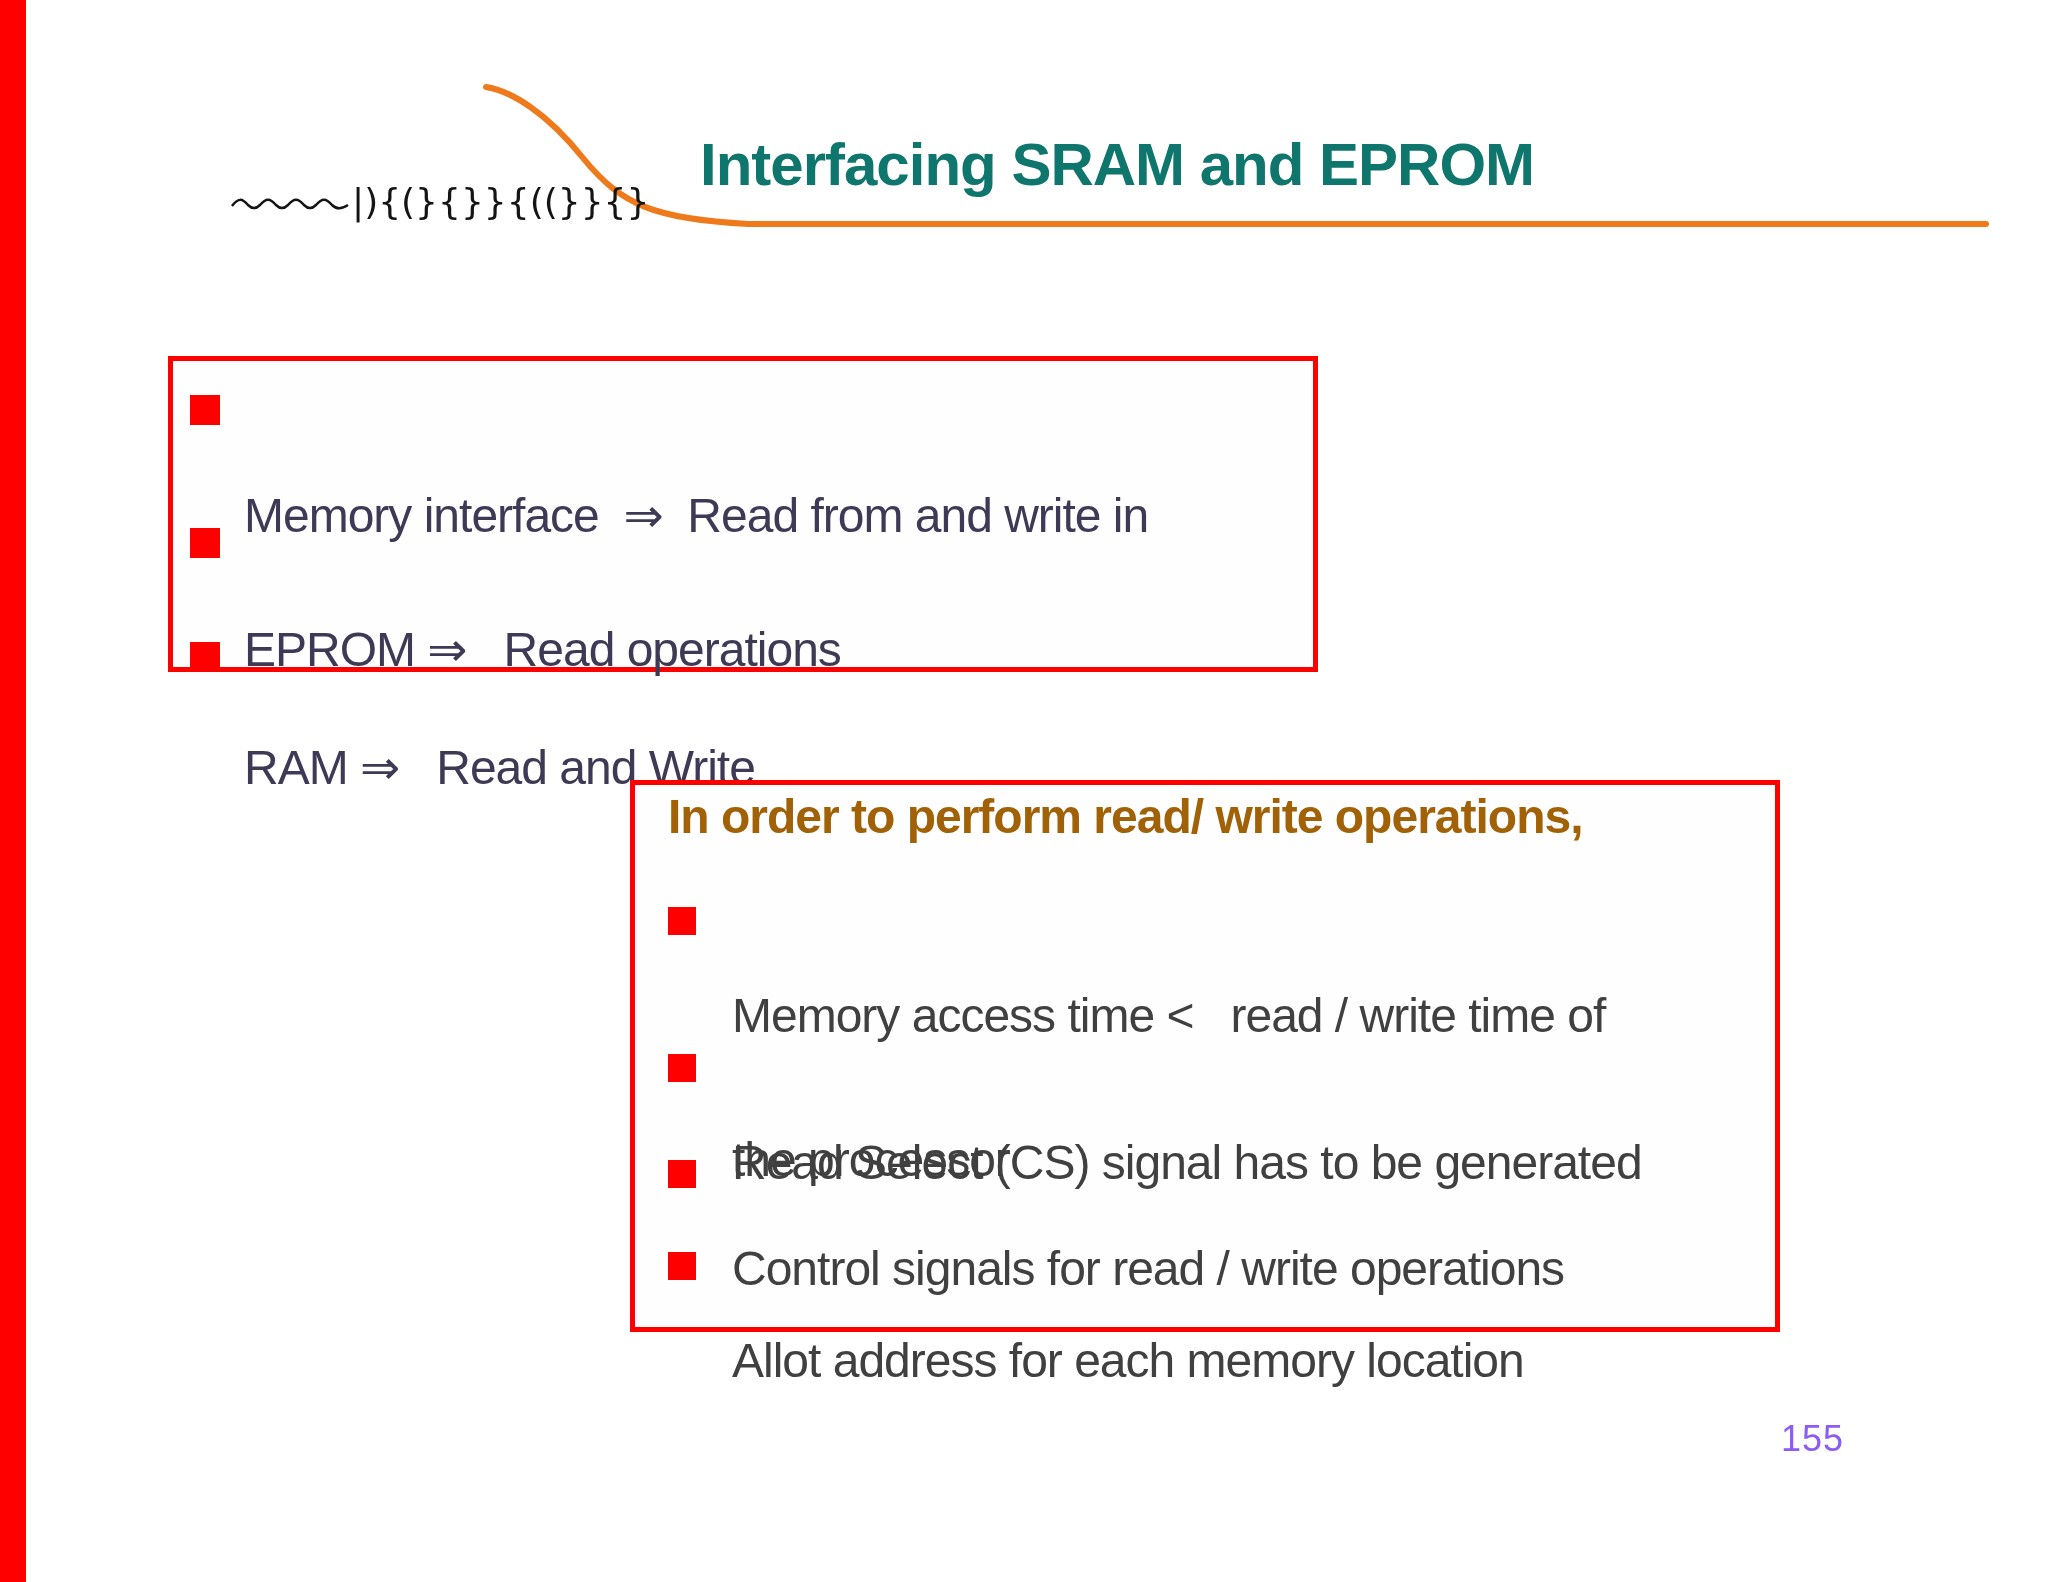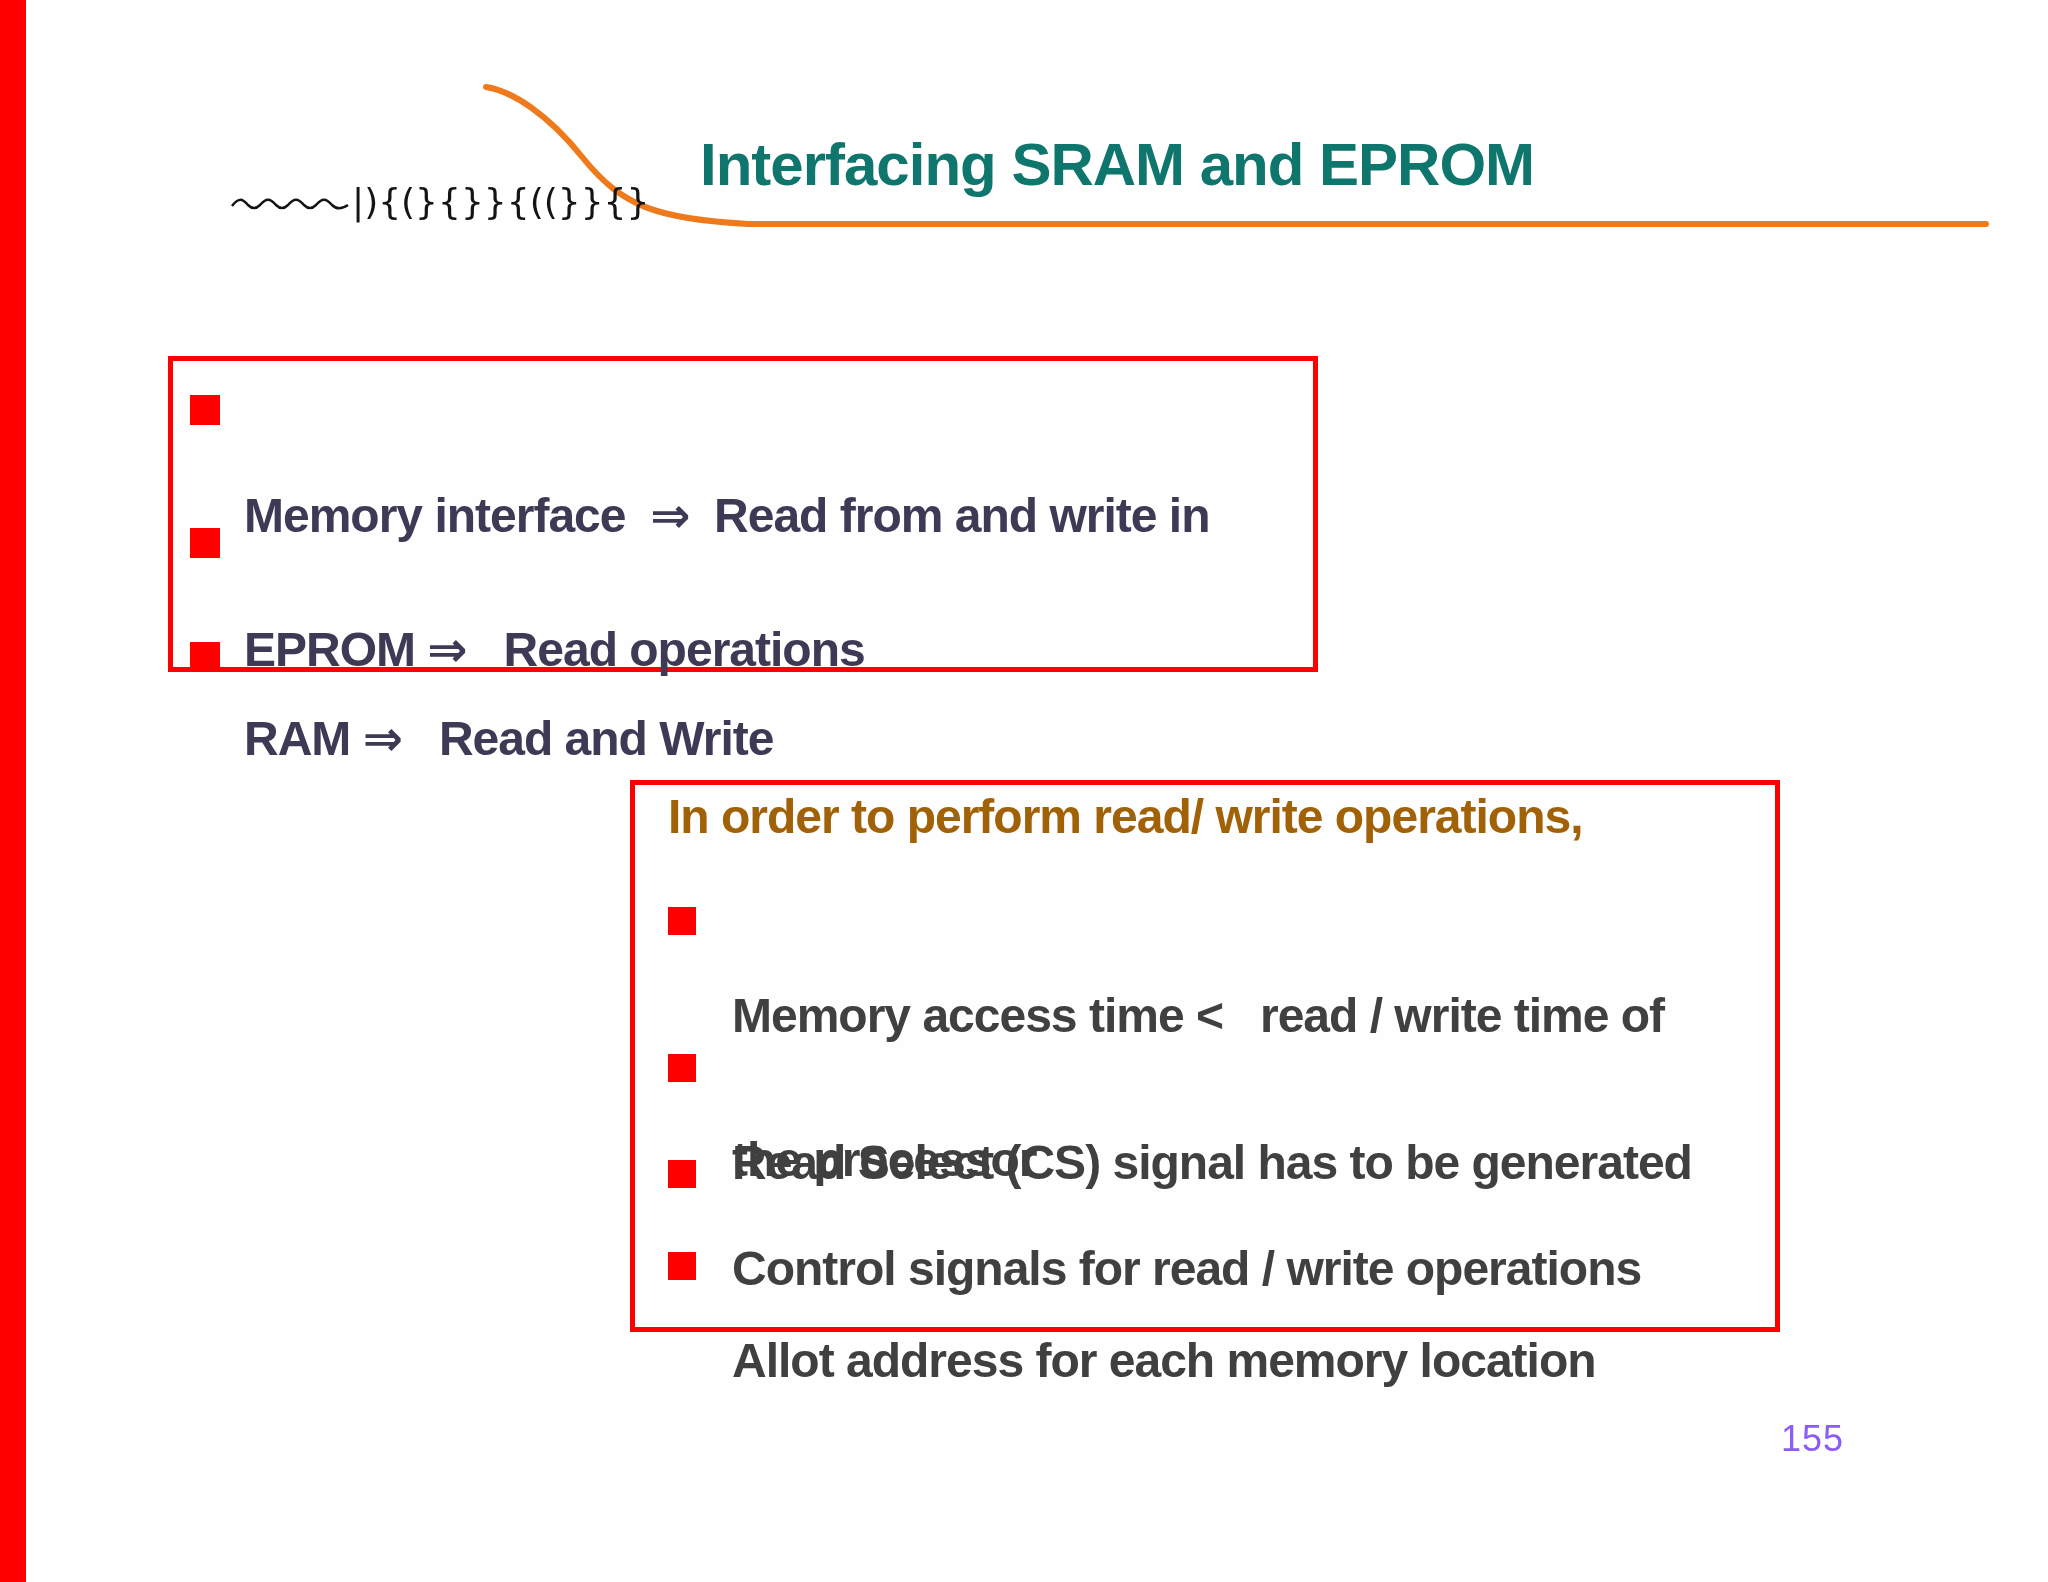--- a/index.html
+++ b/index.html
@@ -30,21 +30,21 @@
     position:absolute;border:5px solid #fe0000;background:#fffefe;box-sizing:border-box;
   }
   .box1{left:168px;top:356px;width:1150px;height:316px;}
   .box2{left:630px;top:780px;width:1150px;height:552px;}
   .bullet-square{
     position:absolute;background:#fe0000;
   }
   .b1-square{width:30px;height:30px;left:190px;}
   .b2-square{width:28px;height:28px;left:668px;}
   .btext{
-    position:absolute;font-weight:700;white-space:pre;
+    position:absolute;font-weight:400;white-space:pre;
   }
   .b1-text{
     left:244px;font-size:48px;line-height:54px;letter-spacing:-1px;color:#3e3a55;
   }
   .b2-text{
     left:732px;font-size:48px;line-height:48px;letter-spacing:-1px;color:#404040;
   }
   .box2-heading{
     position:absolute;left:668px;top:793px;font-size:48px;line-height:48px;
     letter-spacing:-1px;font-weight:700;color:#a16207;white-space:pre;
@@ -80,21 +80,21 @@
   <div class="btext b1-text" style="top:381px">
     <div>Memory interface  ⇒  Read from and write in</div>
   </div>
 
   <span class="bullet-square b1-square" style="top:528px"></span>
   <div class="btext b1-text" style="top:515px">
     <div>EPROM ⇒   Read operations</div>
   </div>
 
   <span class="bullet-square b1-square" style="top:642px"></span>
-  <div class="btext b1-text" style="top:604px">
+  <div class="btext b1-text" style="top:633px">
     <div>RAM ⇒   Read and Write</div>
   </div>
 
   <div class="box box2"></div>
 
   <div class="box2-heading">In order to perform read/ write operations,</div>
 
   <span class="bullet-square b2-square" style="top:907px"></span>
   <div class="btext b2-text" style="top:896px">
     <div>Memory access time &lt;   read / write time of</div>

